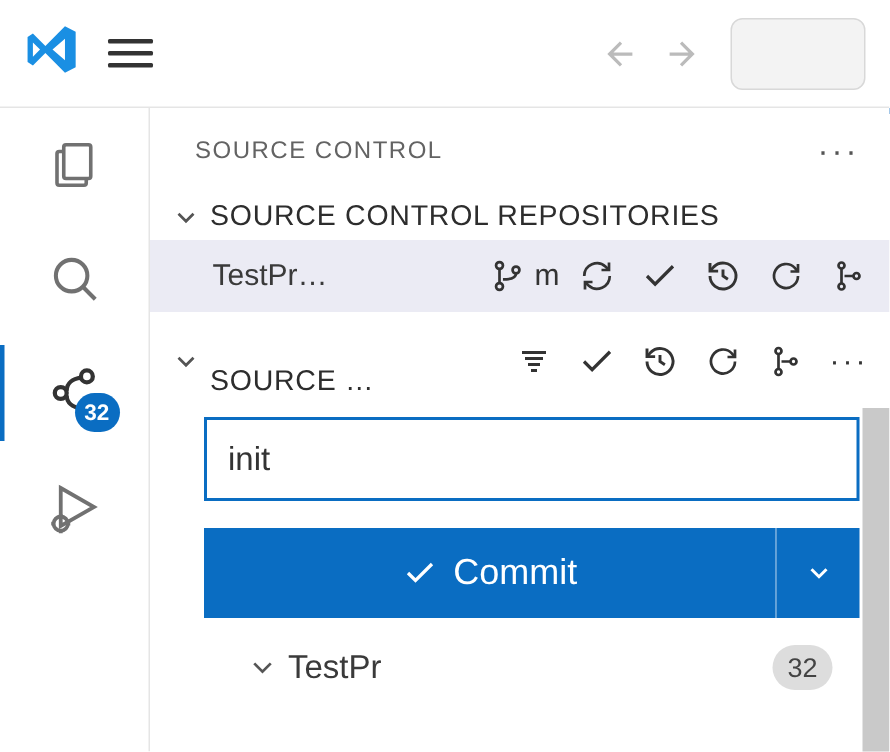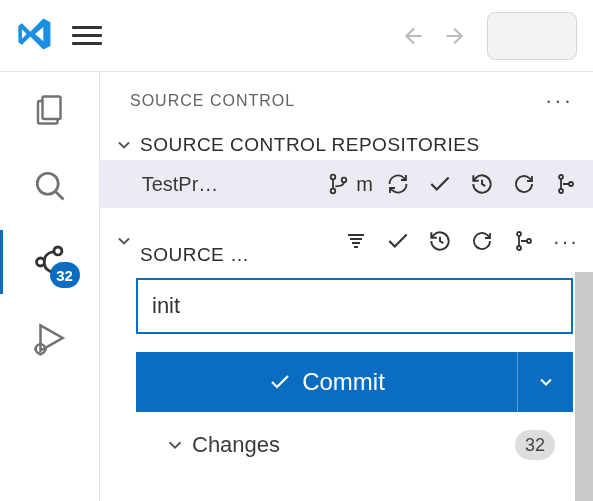--- a/index.html
+++ b/index.html
@@ -236,18 +236,18 @@
               <path d="M6 9l6 6 6-6"></path>
             </svg>
         </button>
       </div>
       <div class="changes-row">
         <span class="chev">
           <svg width="22" height="22" viewBox="0 0 24 24" fill="none" stroke="currentColor" stroke-width="2">
               <path d="M6 9l6 6 6-6"></path>
             </svg>
         </span>
-        <span class="changes-label">Changes</span>
+        <span class="changes-label">TestPr</span>
         <span class="count-badge">32</span>
       </div>
     </div>
   </div>
 </div>
 
 </body></html>

